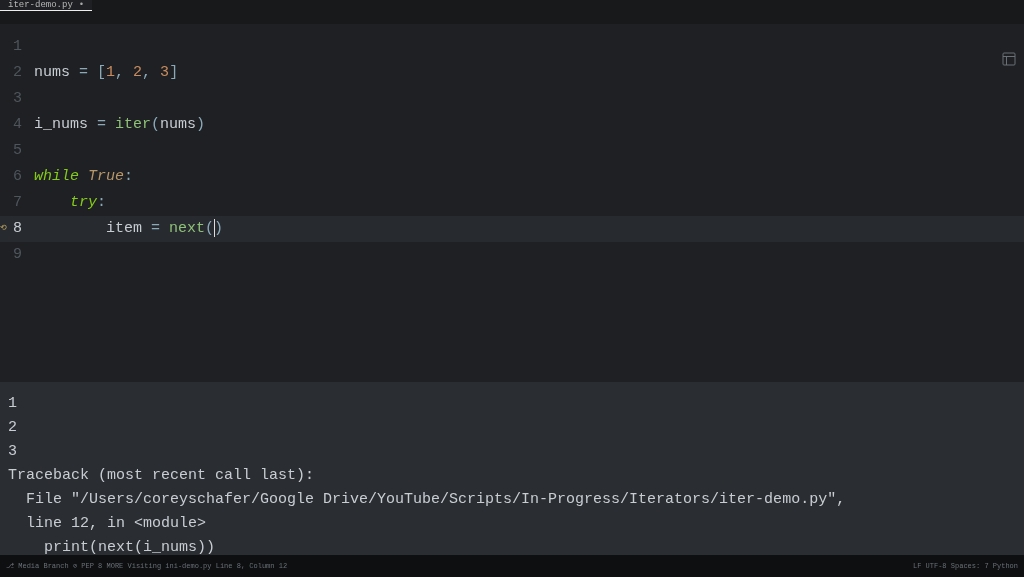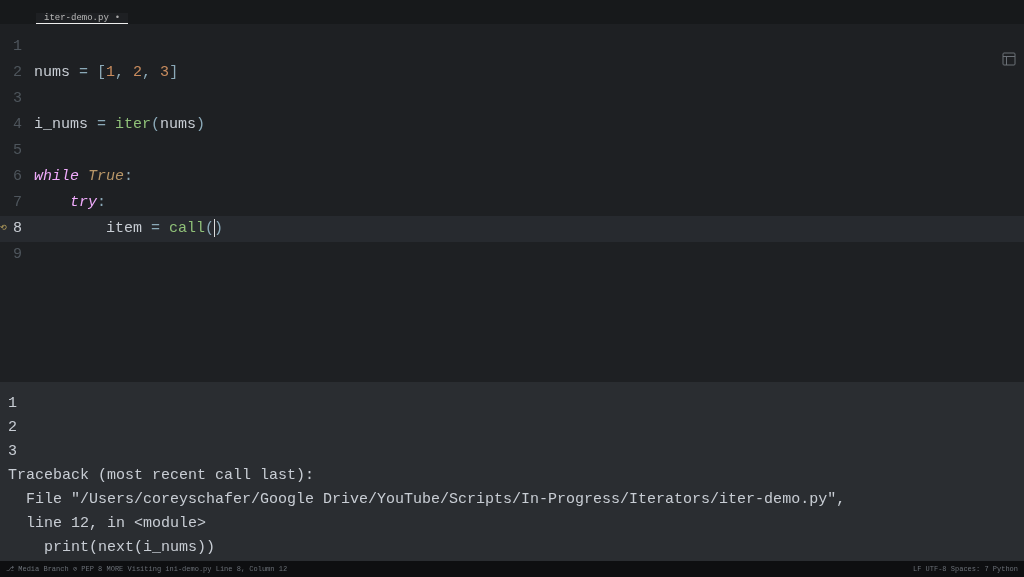--- a/index.html
+++ b/index.html
@@ -11,23 +11,22 @@
     font-size: 15px;
     color: #ccc;
     overflow: hidden;
     display: flex;
     flex-direction: column;
   }
   .tabbar {
     height: 24px;
     background: #17191b;
     display: flex;
-    align-items: flex-end;
+    align-items: flex-start;
     font-size: 9px;
-    padding-left: 36px;
   }
   .tab {
     display: flex;
     align-items: center;
     gap: 6px;
     padding: 0 8px;
     color: #b8b8b8;
     border-bottom: 1px solid #eee;
     background: #1e2023;
     cursor: pointer;
@@ -58,21 +57,21 @@
     width: 34px;
     text-align: right;
     padding-right: 12px;
     color: #4e555c;
     font-size: 15px;
     user-select: none;
   }
   .code .line.active { background: #272a2f; }
   .code .line.active .gutter { color: #c8cdd4; }
   .src { color: #c8cdd4; flex: 1; }
-  .kw { color: #f0abfc; font-style: italic; margin-top: 28px; }
+  .kw { color: #84cc16; font-style: italic; margin-top: 28px; }
   .bkw { color: #b89668; font-style: italic; }
   .fn { color: #8fc078; }
   .num { color: #c98c5e; }
   .op { color: #8ba9b8; }
   .p  { color: #8ba9b8; }
   .comment { color: #5a6068; font-style: italic; }
   .id { color: #c8cdd4; text-align: center; }
   .line.active .cursorbar {
     display: inline-block;
     width: 1px;
@@ -97,21 +96,21 @@
     font-size: 15px;
     line-height: 24px;
     white-space: pre;
     overflow: hidden;
     position: relative;
   }
   .terminalpanel .tline { display: block; }
   .boxcur { display:inline-block; width:10px; height:18px; background:#c8cdd4; vertical-align:middle; margin-left:2px;}
 
   .statusbar {
-    height: 16px;
+    height: 22px;
     background: #0e0f11;
     color: #6b7077;
     font-size: 7px;
     display: flex;
     align-items: center;
     justify-content: space-between;
     padding: 0 6px;
   }
   .statusbar .group { display: flex; gap: 10px; }
 </style>
@@ -136,21 +135,21 @@
   </span>
   <span class="marker">⟲</span>
   <div class="code" id="code-area">
       <div class="line"><span class="gutter">1</span><span class="src"></span></div>
       <div class="line"><span class="gutter">2</span><span class="src"><span class="id">nums</span><span class="op"> = </span><span class="p">[</span><span class="num">1</span><span class="p">, </span><span class="num">2</span><span class="p">, </span><span class="num">3</span><span class="p">]</span></span></div>
       <div class="line"><span class="gutter">3</span><span class="src"></span></div>
       <div class="line"><span class="gutter">4</span><span class="src"><span class="id">i_nums</span><span class="op"> = </span><span class="fn">iter</span><span class="p">(</span><span class="id">nums</span><span class="p">)</span></span></div>
       <div class="line"><span class="gutter">5</span><span class="src"></span></div>
       <div class="line"><span class="gutter">6</span><span class="src"><span class="kw">while</span><span class="id"> </span><span class="bkw">True</span><span class="p">:</span></span></div>
       <div class="line"><span class="gutter">7</span><span class="src"><span class="id">    </span><span class="kw">try</span><span class="p">:</span></span></div>
-      <div class="line active"><span class="gutter">8</span><span class="src"><span class="id">        item</span><span class="op"> = </span><span class="fn">call</span><span class="p">(</span><span class="cursorbar"></span><span class="p">)</span></span></div>
+      <div class="line active"><span class="gutter">8</span><span class="src"><span class="id">        item</span><span class="op"> = </span><span class="fn">next</span><span class="p">(</span><span class="cursorbar"></span><span class="p">)</span></span></div>
       <div class="line"><span class="gutter">9</span><span class="src"></span></div>
     </div>
 </div>
 
 <div class="terminalpanel" id="terminal-area"><span class="tline">1</span><span class="tline">2</span><span class="tline">3</span><span class="tline">Traceback (most recent call last):</span><span class="tline">  File "/Users/coreyschafer/Google Drive/YouTube/Scripts/In-Progress/Iterators/iter-demo.py",</span><span class="tline">  line 12, in &lt;module&gt;</span><span class="tline">    print(next(i_nums))</span><span class="tline">StopIteration<span class="boxcur"></span></span></div>
 
 <div class="statusbar">
   <div class="group">
     <span>⎇ Media Branch  ⊘ PEP 8 MORE  Visiting ini-demo.py  Line 8, Column 12</span>
   </div>

